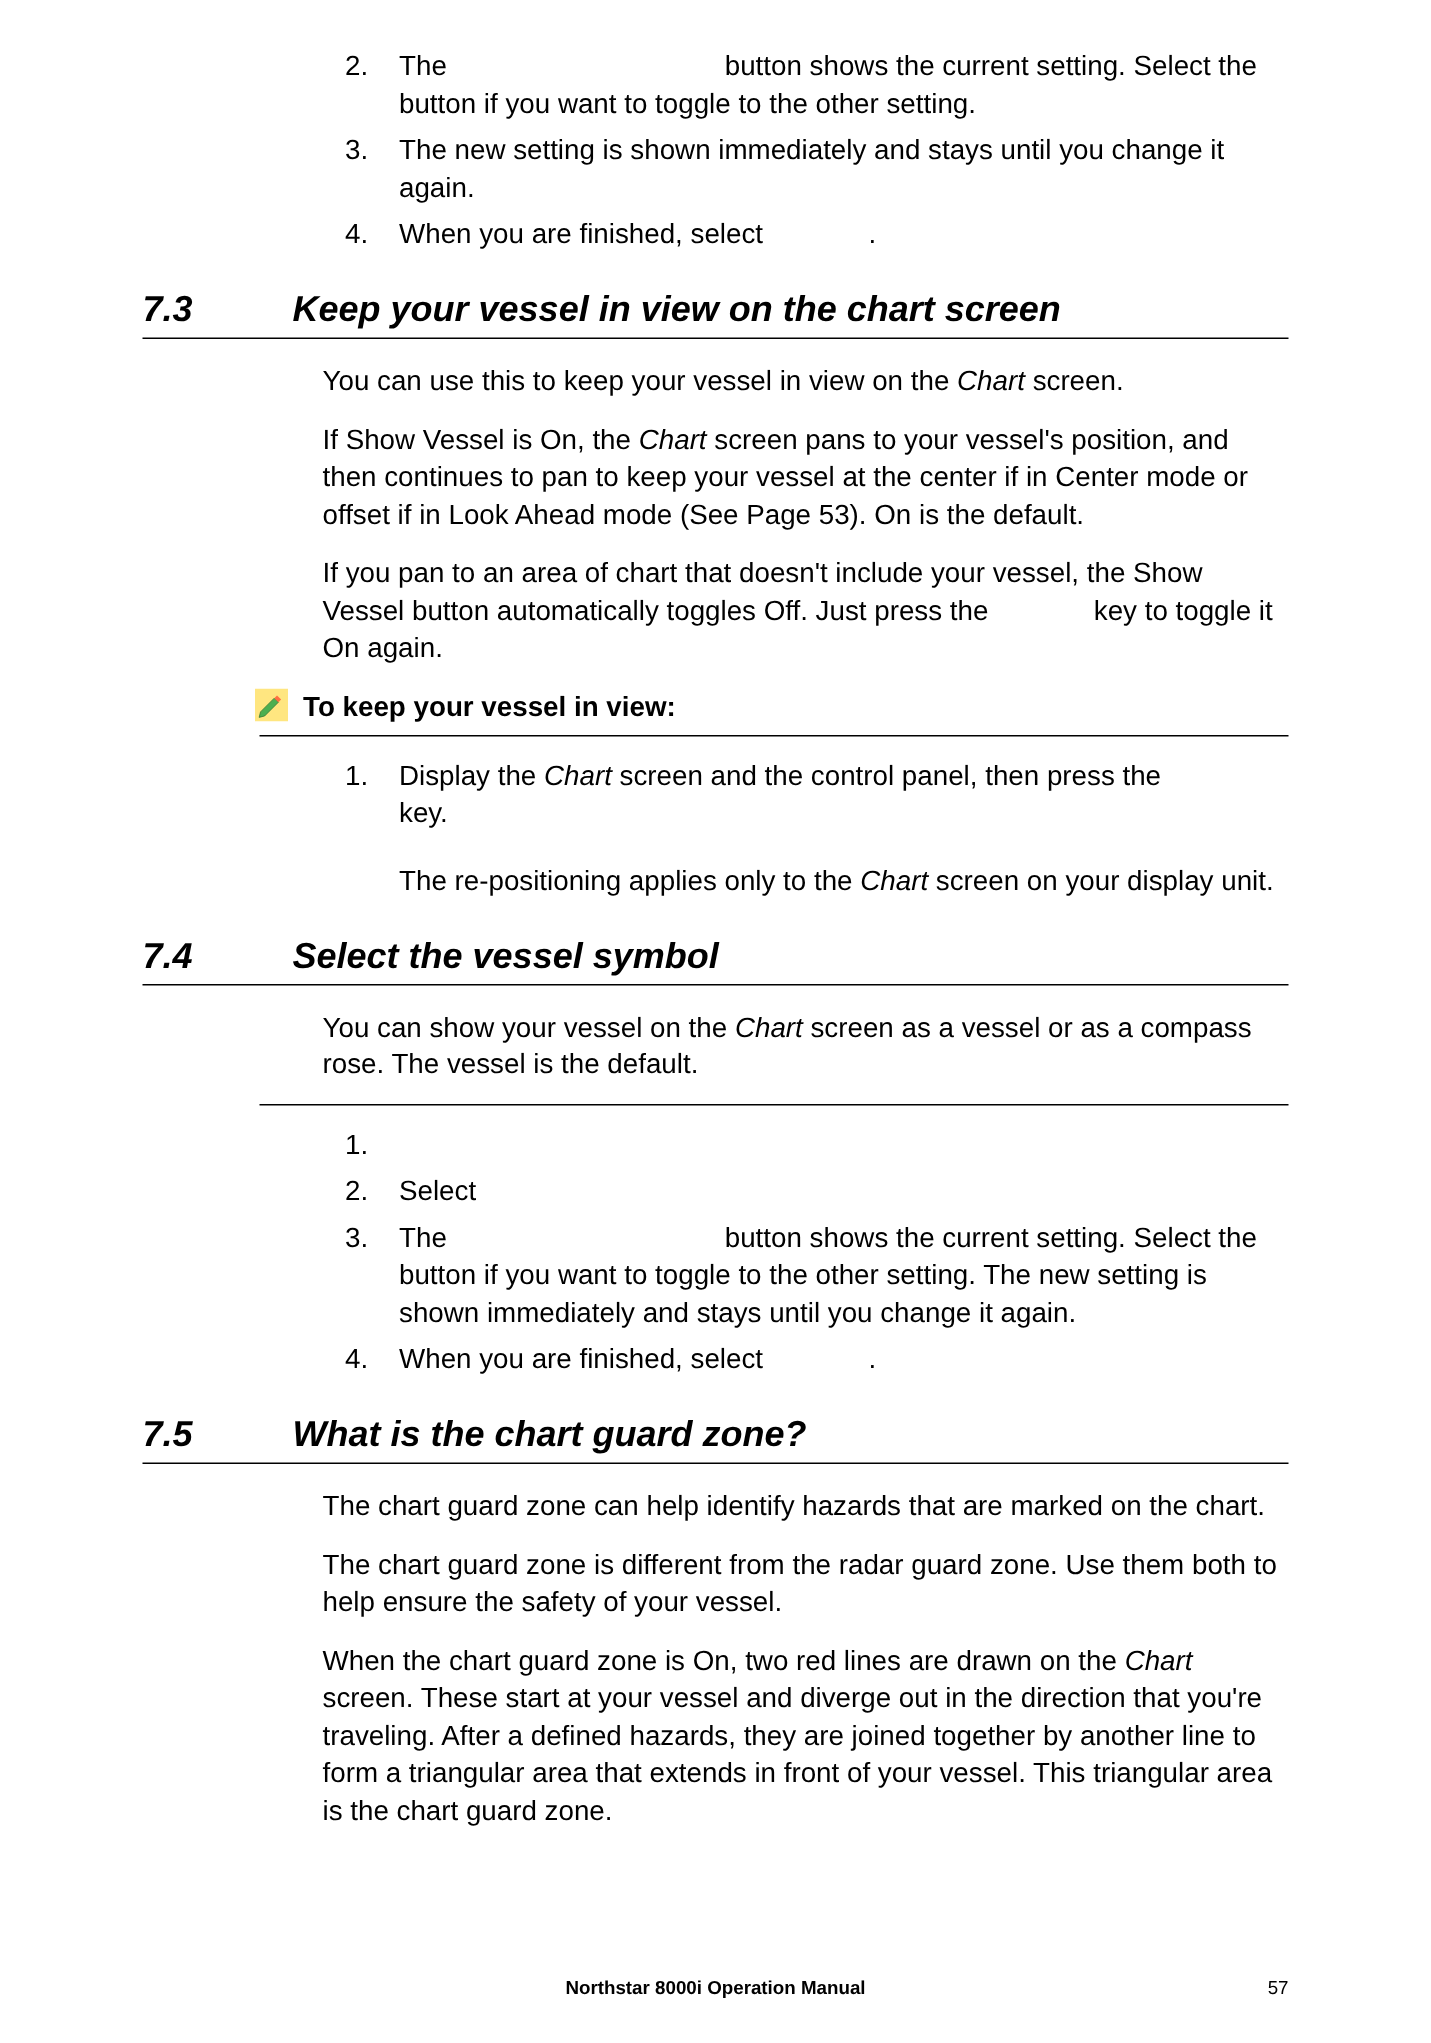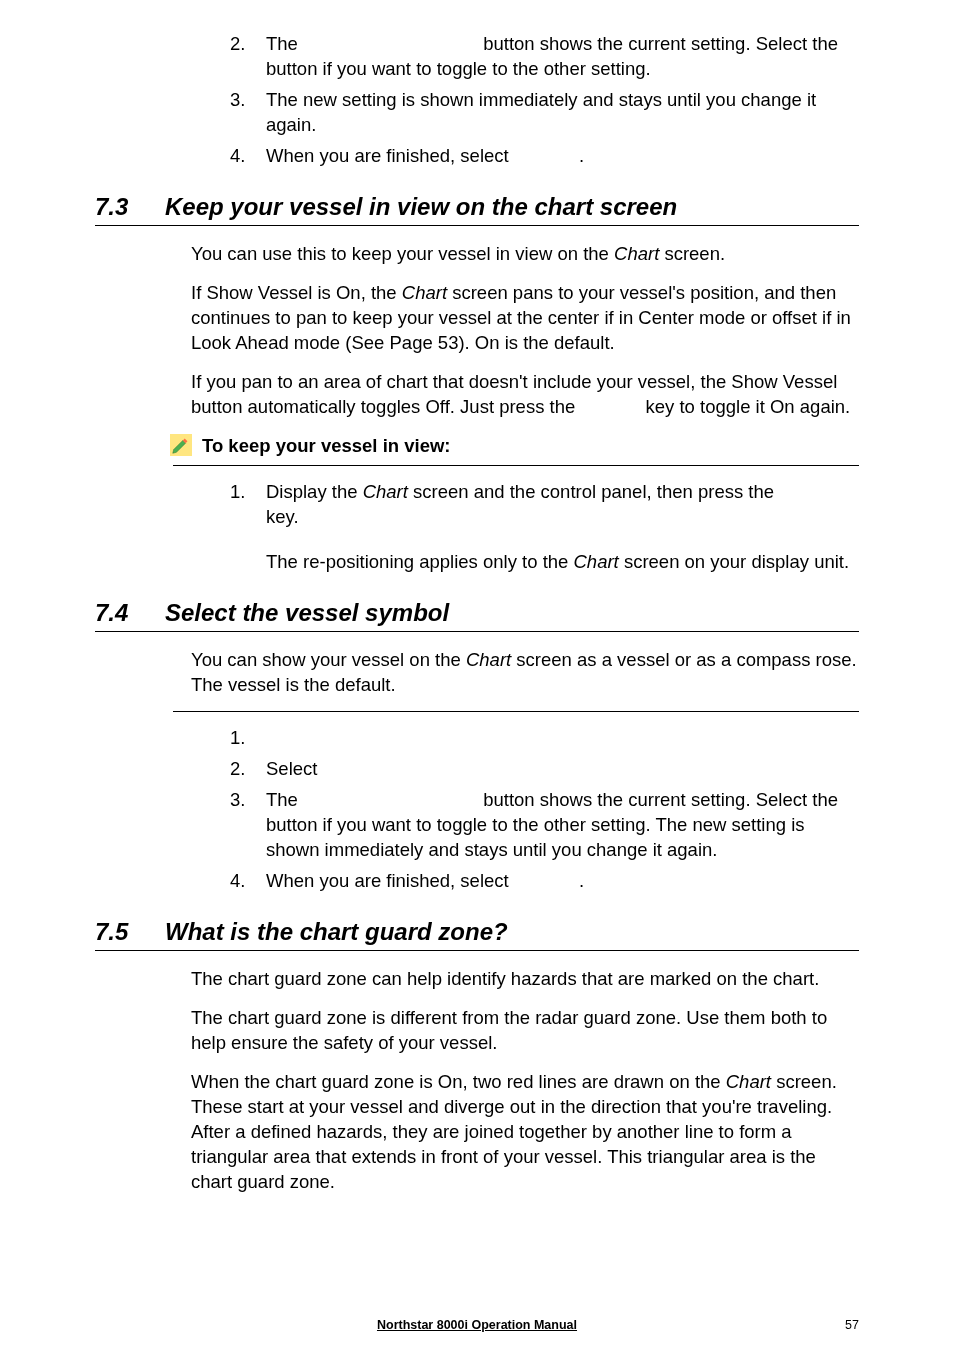--- a/index.html
+++ b/index.html
@@ -26,20 +26,21 @@
     font-size: 18.5px;
     line-height: 1.35;
   }
   .list-num {
     min-width: 30px;
     margin-right: 6px;
   }
   .section-row {
     display: flex;
     align-items: baseline;
+    column-gap: 30px;
     margin-top: 24px;
     margin-bottom: 4px;
   }
   .sec-num {
     font-size: 24px;
     font-weight: 700;
     font-style: italic;
     width: 70px;
     flex-shrink: 0;
   }
@@ -47,21 +48,21 @@
     font-size: 24px;
     font-weight: 700;
     font-style: italic;
   }
   .hr {
     border: none;
     border-top: 1px solid #000000;
     margin: 2px 0 16px 0;
   }
   .body-para {
-    margin-left: 96px;
+    margin-left: 120px;
     font-size: 18.5px;
     line-height: 1.35;
     margin-bottom: 14px;
   }
   .italic {
     font-style: italic;
   }
   .pencil-row {
     display: flex;
     align-items: flex-start;
@@ -92,21 +93,20 @@
   }
   .footer {
     position: absolute;
     bottom: 30px;
     left: 95px;
     right: 95px;
     font-size: 12.5px;
     display: flex;
     justify-content: space-between;
     align-items: baseline;
-    text-decoration: underline;
   }
   .footer-title {
     font-weight: 700;
     margin: 0 auto;
   }
   .footer-page {
     position: absolute;
     right: 0;
   }
 </style>

